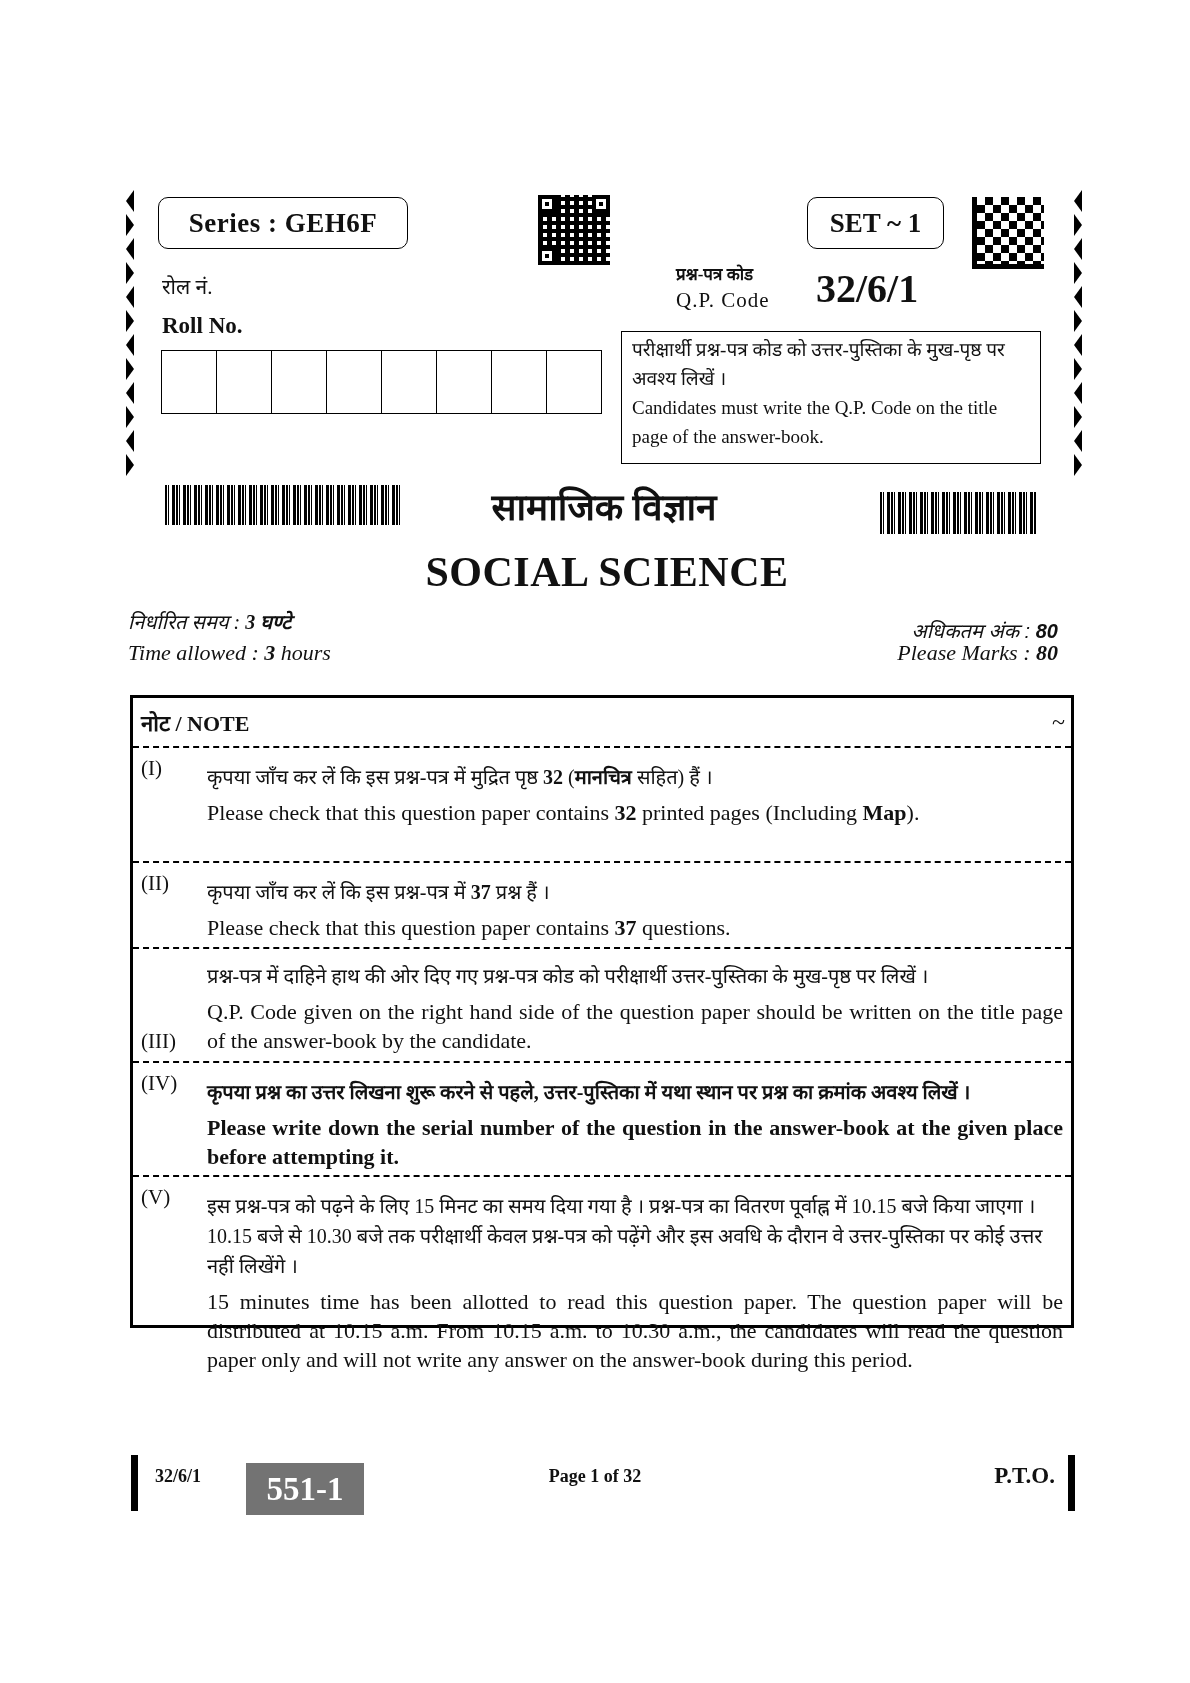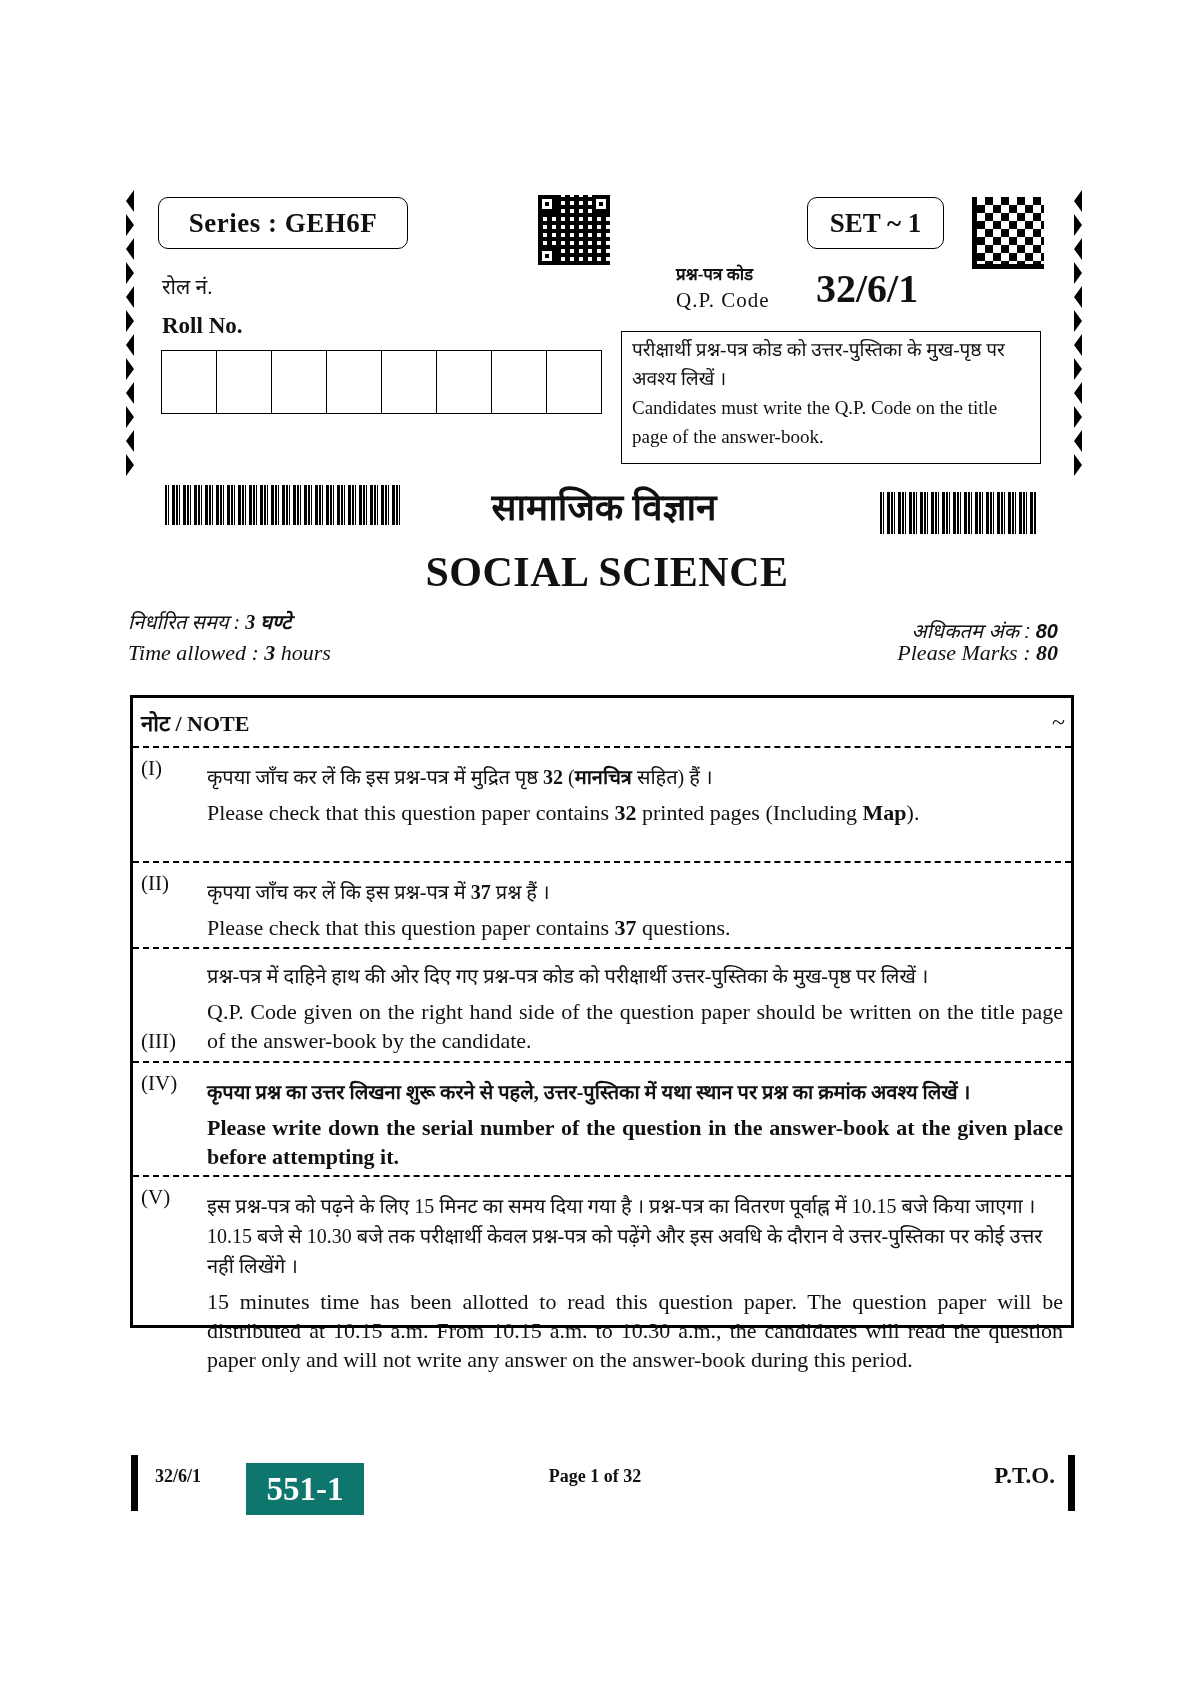--- a/index.html
+++ b/index.html
@@ -82,21 +82,21 @@
   .note-row { display: flex; border-bottom: 2.5px dashed #000; padding: 6px 8px 6px 8px; }
   .note-row:last-child { border-bottom: none; }
   .note-row .roman { width: 66px; flex: none; font-size: 21px; line-height: 28px; }
   .note-row .body { flex: 1; margin-top: 8px; }
   .note-row .hi { font-size: 20px; line-height: 30px; margin: 0 0 6px 0; }
   .note-row .en { font-size: 22px; line-height: 29px; margin: 0; text-align: justify; }
   .bold { font-weight: bold; }
 
   .footer-bar { top: 1455px; width: 7px; height: 56px; background: #000; }
   .f-code { left: 155px; top: 1466px; font-size: 18px; font-weight: bold; font-family: "Liberation Serif", serif; }
-  .f-box { left: 246px; top: 1463px; width: 118px; height: 52px; background: #0f766e; color: #fff; font-size: 33px; font-weight: bold; display: flex; align-items: center; justify-content: center; font-family: "Liberation Serif", serif; }
+  .f-box { left: 246px; top: 1463px; width: 118px; height: 52px; background: #737373; color: #fff; font-size: 33px; font-weight: bold; display: flex; align-items: center; justify-content: center; font-family: "Liberation Serif", serif; }
   .f-page { left: 0; width: 1190px; top: 1466px; text-align: center; font-size: 18px; font-weight: bold; font-family: "Liberation Serif", serif; }
   .f-pto { right: 135px; top: 1463px; font-size: 23px; font-weight: bold; font-family: "Liberation Serif", serif; }
 </style>
 </head>
 <body>
 
 <div class="edge" style="left:126px; top:190px;">
   <div class="tri-l"></div>
     <div class="tri-r"></div>
     <div class="tri-l"></div>

